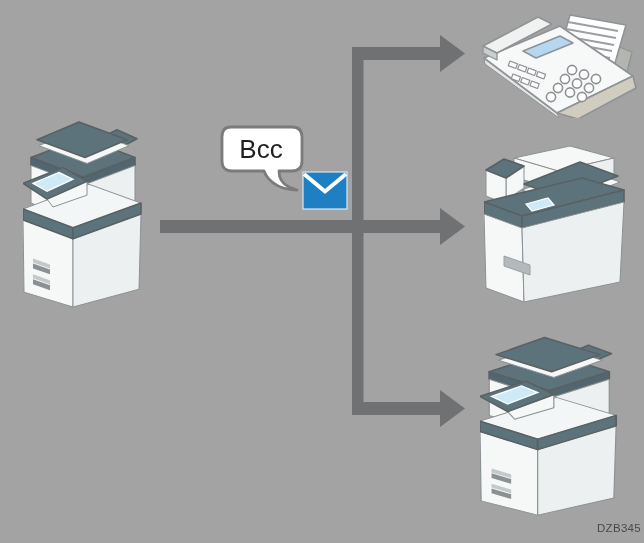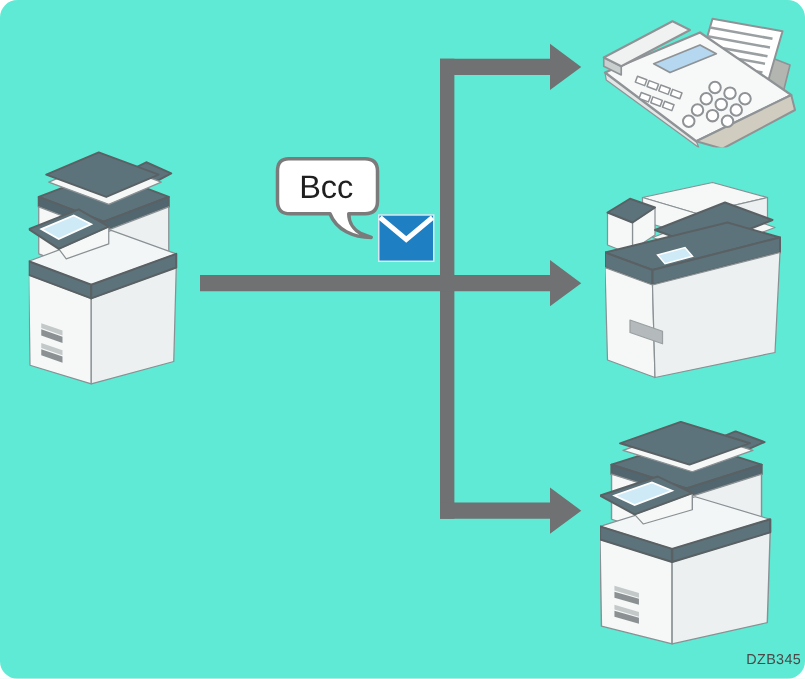--- a/index.html
+++ b/index.html
@@ -1,19 +1,18 @@
 <!DOCTYPE html>
 <html style="--arrow: #707172; --device-dark: #5d737b; --device-dark-deep: #51666e; --device-white: #f6f8f8; --device-shade: #ecf0f1; --device-outline: #5a6164; --screen-blue: #cfeaf7; --fax-outline: #8f9396; --fax-screen: #b5d7ef; --fax-base: #d0cdc0; --slot-gray: #b4babb; --envelope-blue: #1e7fc2; --bubble-border: #7b7b7b; --text-dark: #1f1f1f; --code-color: #4a4a4a;"><head>
 <meta charset="utf-8">
 <style>
   html,body{margin:0;padding:0;background:#fff;}
   .canvas{
-    position:relative;width:644px;height:543px;background:#5eead4;overflow:hidden;
+    position:relative;width:644px;height:543px;background:#a3a3a3;overflow:hidden;
     font-family:"Liberation Sans",sans-serif;
-    border-radius:14px;
   }
   .abs{position:absolute;}
   .code{
     position:absolute;right:3px;top:522px;
     font-size:11.5px;letter-spacing:.3px;color:var(--code-color,#4a4a4a);
     font-family:"Liberation Sans",sans-serif;
     margin-left:30px;
   }
   svg{display:block;}
   .defs{position:absolute;width:0;height:0;overflow:hidden;}

